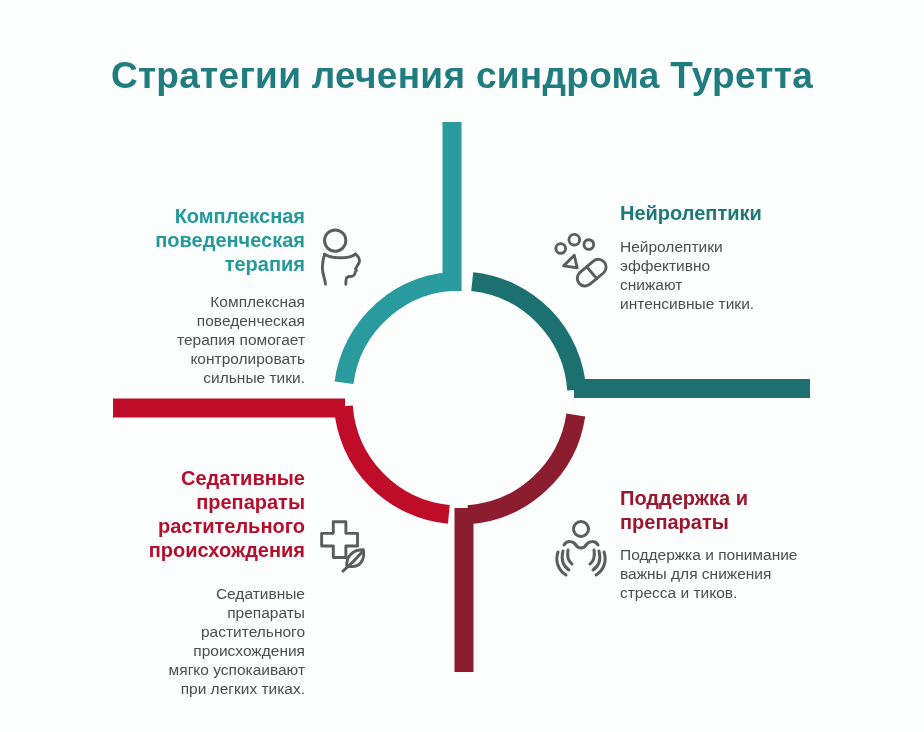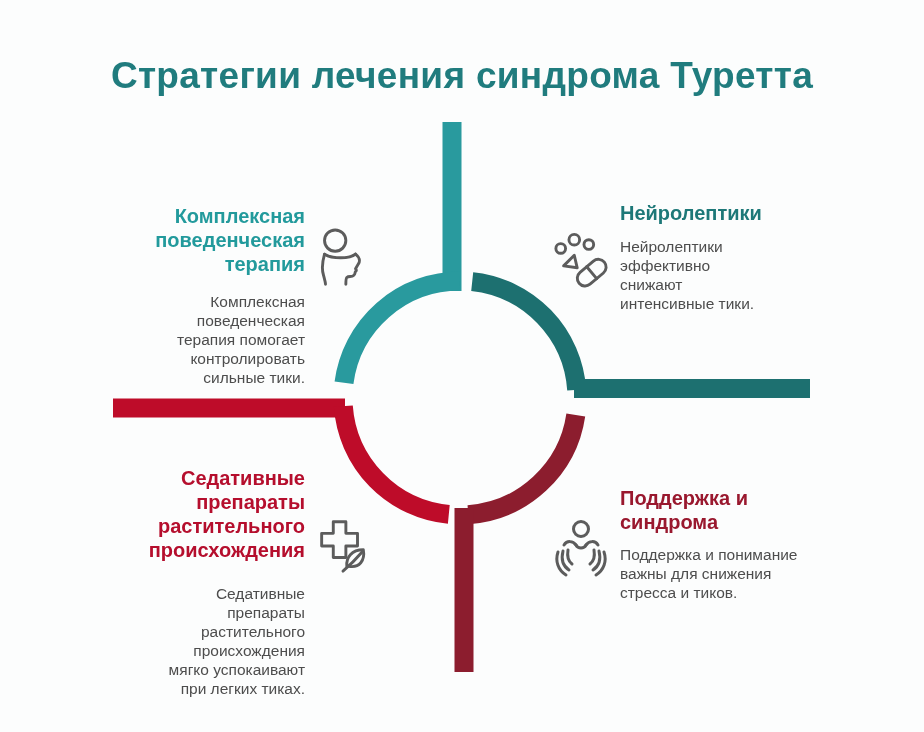--- a/index.html
+++ b/index.html
@@ -99,21 +99,21 @@
 происхождения
 мягко успокаивают
 при легких тиках.</div>
   <svg class="icon" style="left:311px;top:512px;" width="62" height="64" viewBox="0 0 64 64" fill="none" stroke-width="3" stroke-linecap="round" stroke-linejoin="round" stroke="#5c5c5c">
     <path d="M 23,9 H 36 V 21 H 48 V 34 H 36 V 46 H 23 V 34 H 11 V 21 H 23 Z"></path>
     <path d="M 37,55 C 36,46 42,38 54,38 C 56,49 50,57 39,55 Z" fill="#fcfdfd"></path>
     <path d="M 33,60 C 40,54 47,47 53,40"></path>
   </svg>
 
   <div class="heading br-heading" style="color: rgb(153, 24, 46);">Поддержка и
-синдрома</div>
+препараты</div>
   <div class="body-text br-body" style="color: rgb(77, 77, 77);">Поддержка и понимание
 важны для снижения
 стресса и тиков.</div>
   <svg class="icon" style="left:549px;top:516px;" width="64" height="68" viewBox="0 0 64 64" fill="none" stroke-width="3" stroke-linecap="round" stroke-linejoin="round" stroke="#5c5c5c">
     <circle cx="32" cy="11" r="7.5"></circle>
     <path d="M 15,27 C 18,22 24,23 27,27"></path>
     <path d="M 49,27 C 46,22 40,23 37,27"></path>
     <path d="M 27,27 C 29,31 35,31 37,27"></path>
     <path d="M 9,34 C 6,43 9,52 17,57"></path>
     <path d="M 14,33 C 12,41 14,48 20,52"></path>

